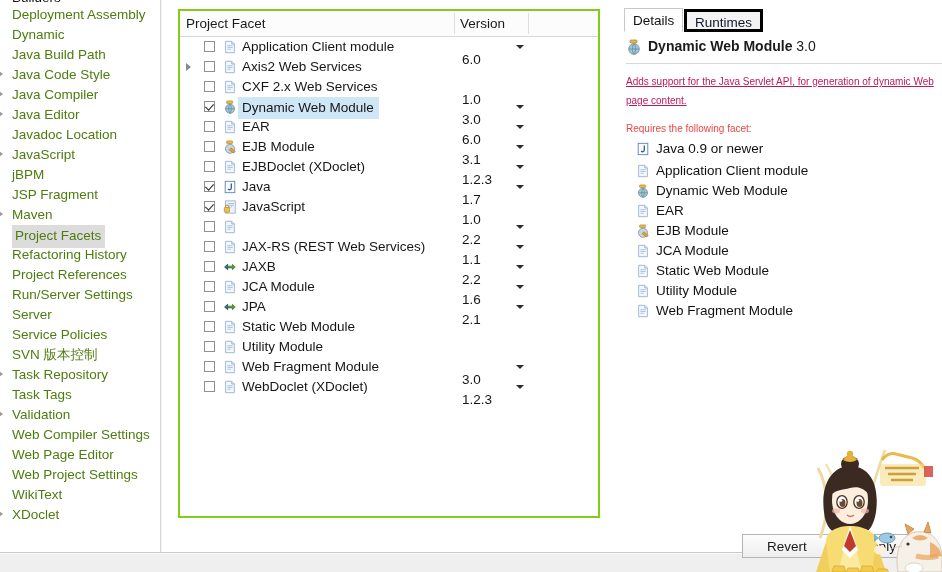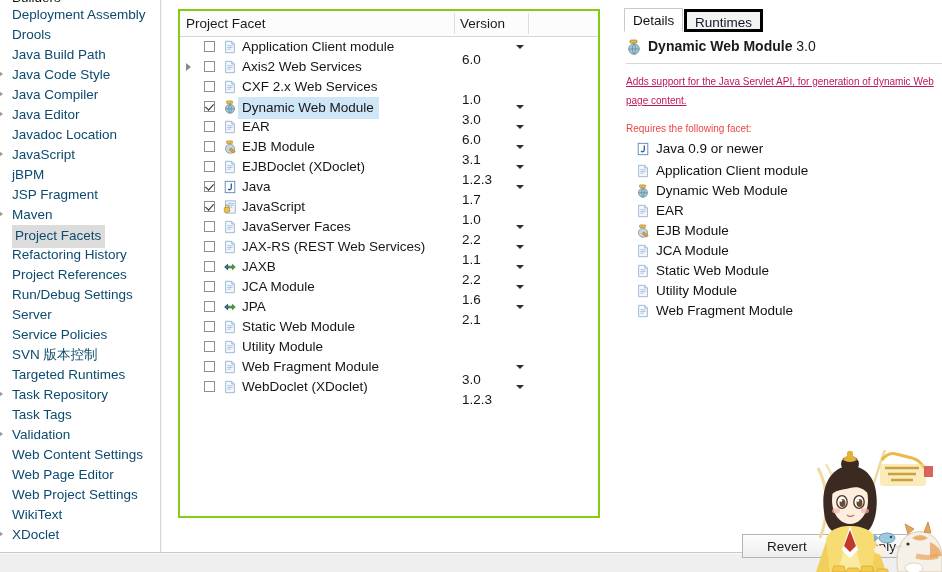--- a/index.html
+++ b/index.html
@@ -13,21 +13,21 @@
   #root{position:absolute;inset:0;background:#fff;}
 
   
   .top-strip{position:absolute;left:0;top:0;width:942px;height:9px;background:#fff;overflow:hidden;}
   .top-strip .ln{position:absolute;background:#c8c8c8;}
   .cut-box{position:absolute;top:3px;height:12px;border:1px solid #cfcfcf;border-bottom:none;background:#fdfdfd;}
 
   
   .sidebar{position:absolute;left:0;top:0;width:160px;height:552px;background:#ffffff;overflow:hidden;}
   .sb-item{position:relative;height:20px;line-height:20px;padding-left:12px;white-space:nowrap;
-           font-size:13.5px;color:#0c4a6e;}
+           font-size:13.5px;color:#4d7c0f;}
   .sb-item.sel .sb-label{background:#dcdcdc;padding:1px 4px 2px 3px;}
   .sb-label{display:inline-block;}
   .sb-arrow{position:absolute;left:-1px;top:6px;width:0;height:0;
             border-left:4px solid #9a9a9a;border-top:3.5px solid transparent;border-bottom:3.5px solid transparent;}
   .sb-clip{position:absolute;left:0;top:-12px;height:20px;line-height:20px;padding-left:12px;
            font-size:13.5px;color:#111;white-space:nowrap;}
 
   
   .v-sep{position:absolute;left:160px;top:0;width:1px;height:552px;background:#d7d7d7;}
   .v-sep2{position:absolute;left:161px;top:0;width:1px;height:552px;background:#f4f4f4;}
@@ -115,42 +115,41 @@
   <div class="h-sep"></div>
   <div class="h-sep2"></div>
   <div class="bottom-fill"></div>
 
   <div class="sidebar">
     <div class="sb-clip">
       <span class="sb-label">Builders</span>
     </div>
     <div id="sb-list" style="position:absolute;left:0;top:5px;width:160px;">
         <div class="sb-item"><span class="sb-label">Deployment Assembly</span></div>
-        <div class="sb-item"><span class="sb-label">Drools</span></div>
+        <div class="sb-item"><span class="sb-label">Dynamic</span></div>
         <div class="sb-item"><span class="sb-label">Java Build Path</span></div>
         <div class="sb-item"><span class="sb-arrow"></span><span class="sb-label">Java Code Style</span></div>
         <div class="sb-item"><span class="sb-arrow"></span><span class="sb-label">Java Compiler</span></div>
         <div class="sb-item"><span class="sb-arrow"></span><span class="sb-label">Java Editor</span></div>
         <div class="sb-item"><span class="sb-label">Javadoc Location</span></div>
         <div class="sb-item"><span class="sb-arrow"></span><span class="sb-label">JavaScript</span></div>
         <div class="sb-item"><span class="sb-label">jBPM</span></div>
         <div class="sb-item"><span class="sb-label">JSP Fragment</span></div>
         <div class="sb-item"><span class="sb-arrow"></span><span class="sb-label">Maven</span></div>
         <div class="sb-item sel"><span class="sb-label">Project Facets</span></div>
         <div class="sb-item"><span class="sb-label">Refactoring History</span></div>
         <div class="sb-item"><span class="sb-label">Project References</span></div>
-        <div class="sb-item"><span class="sb-label">Run/Debug Settings</span></div>
+        <div class="sb-item"><span class="sb-label">Run/Server Settings</span></div>
         <div class="sb-item"><span class="sb-label">Server</span></div>
         <div class="sb-item"><span class="sb-label">Service Policies</span></div>
         <div class="sb-item"><span class="sb-label">SVN 版本控制</span></div>
-        <div class="sb-item"><span class="sb-label">Targeted Runtimes</span></div>
         <div class="sb-item"><span class="sb-arrow"></span><span class="sb-label">Task Repository</span></div>
         <div class="sb-item"><span class="sb-label">Task Tags</span></div>
         <div class="sb-item"><span class="sb-arrow"></span><span class="sb-label">Validation</span></div>
-        <div class="sb-item"><span class="sb-label">Web Content Settings</span></div>
+        <div class="sb-item"><span class="sb-label">Web Compiler Settings</span></div>
         <div class="sb-item"><span class="sb-label">Web Page Editor</span></div>
         <div class="sb-item"><span class="sb-label">Web Project Settings</span></div>
         <div class="sb-item"><span class="sb-label">WikiText</span></div>
         <div class="sb-item"><span class="sb-arrow"></span><span class="sb-label">XDoclet</span></div>
       </div>
   </div>
   <div class="v-sep"></div>
   <div class="v-sep2"></div>
 
   <div class="facet-panel">
@@ -259,21 +258,20 @@
           <span class="fname">JavaScript</span>
           <span class="fver">1.0</span>
         </div>
         <div class="frow">
           <span class="cbox"></span>
           <span class="ficon"><svg width="14" height="14" viewBox="0 0 16 16">
               <path d="M3 1.5h7l3 3v10H3z" fill="#f4f8fd" stroke="#8aa8cc" stroke-width="0.9"></path>
               <path d="M10 1.5v3h3" fill="#dde9f6" stroke="#8aa8cc" stroke-width="0.9"></path>
               <path d="M5 6.5h6M5 8.5h6M5 10.5h4" stroke="#9bb6d4" stroke-width="0.9"></path>
             </svg></span>
-          <span class="fname">JavaServer Faces</span>
           <span class="fver">2.2</span>
           <span class="fcaret"></span>
         </div>
         <div class="frow">
           <span class="cbox"></span>
           <span class="ficon"><svg width="14" height="14" viewBox="0 0 16 16">
               <path d="M3 1.5h7l3 3v10H3z" fill="#f4f8fd" stroke="#8aa8cc" stroke-width="0.9"></path>
               <path d="M10 1.5v3h3" fill="#dde9f6" stroke="#8aa8cc" stroke-width="0.9"></path>
               <path d="M5 6.5h6M5 8.5h6M5 10.5h4" stroke="#9bb6d4" stroke-width="0.9"></path>
             </svg></span>

